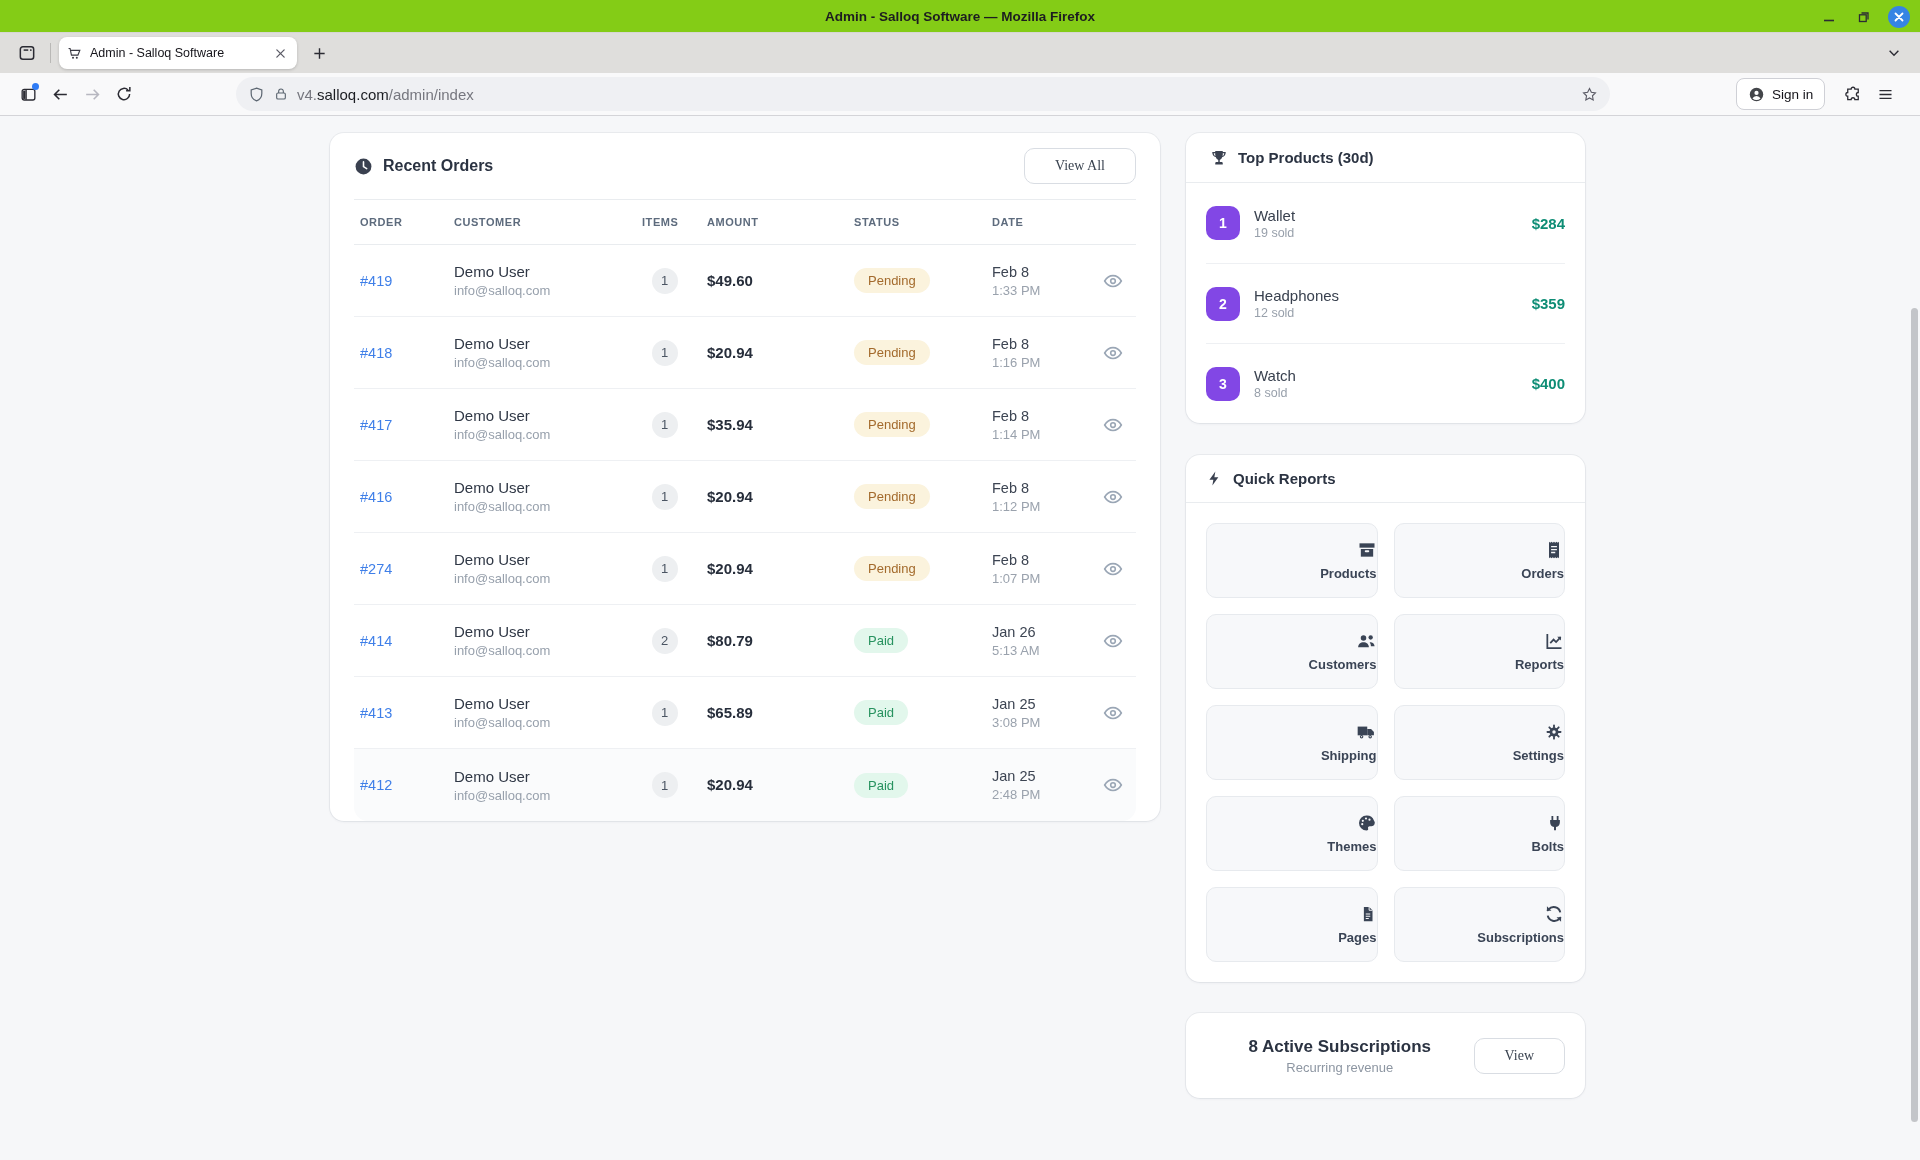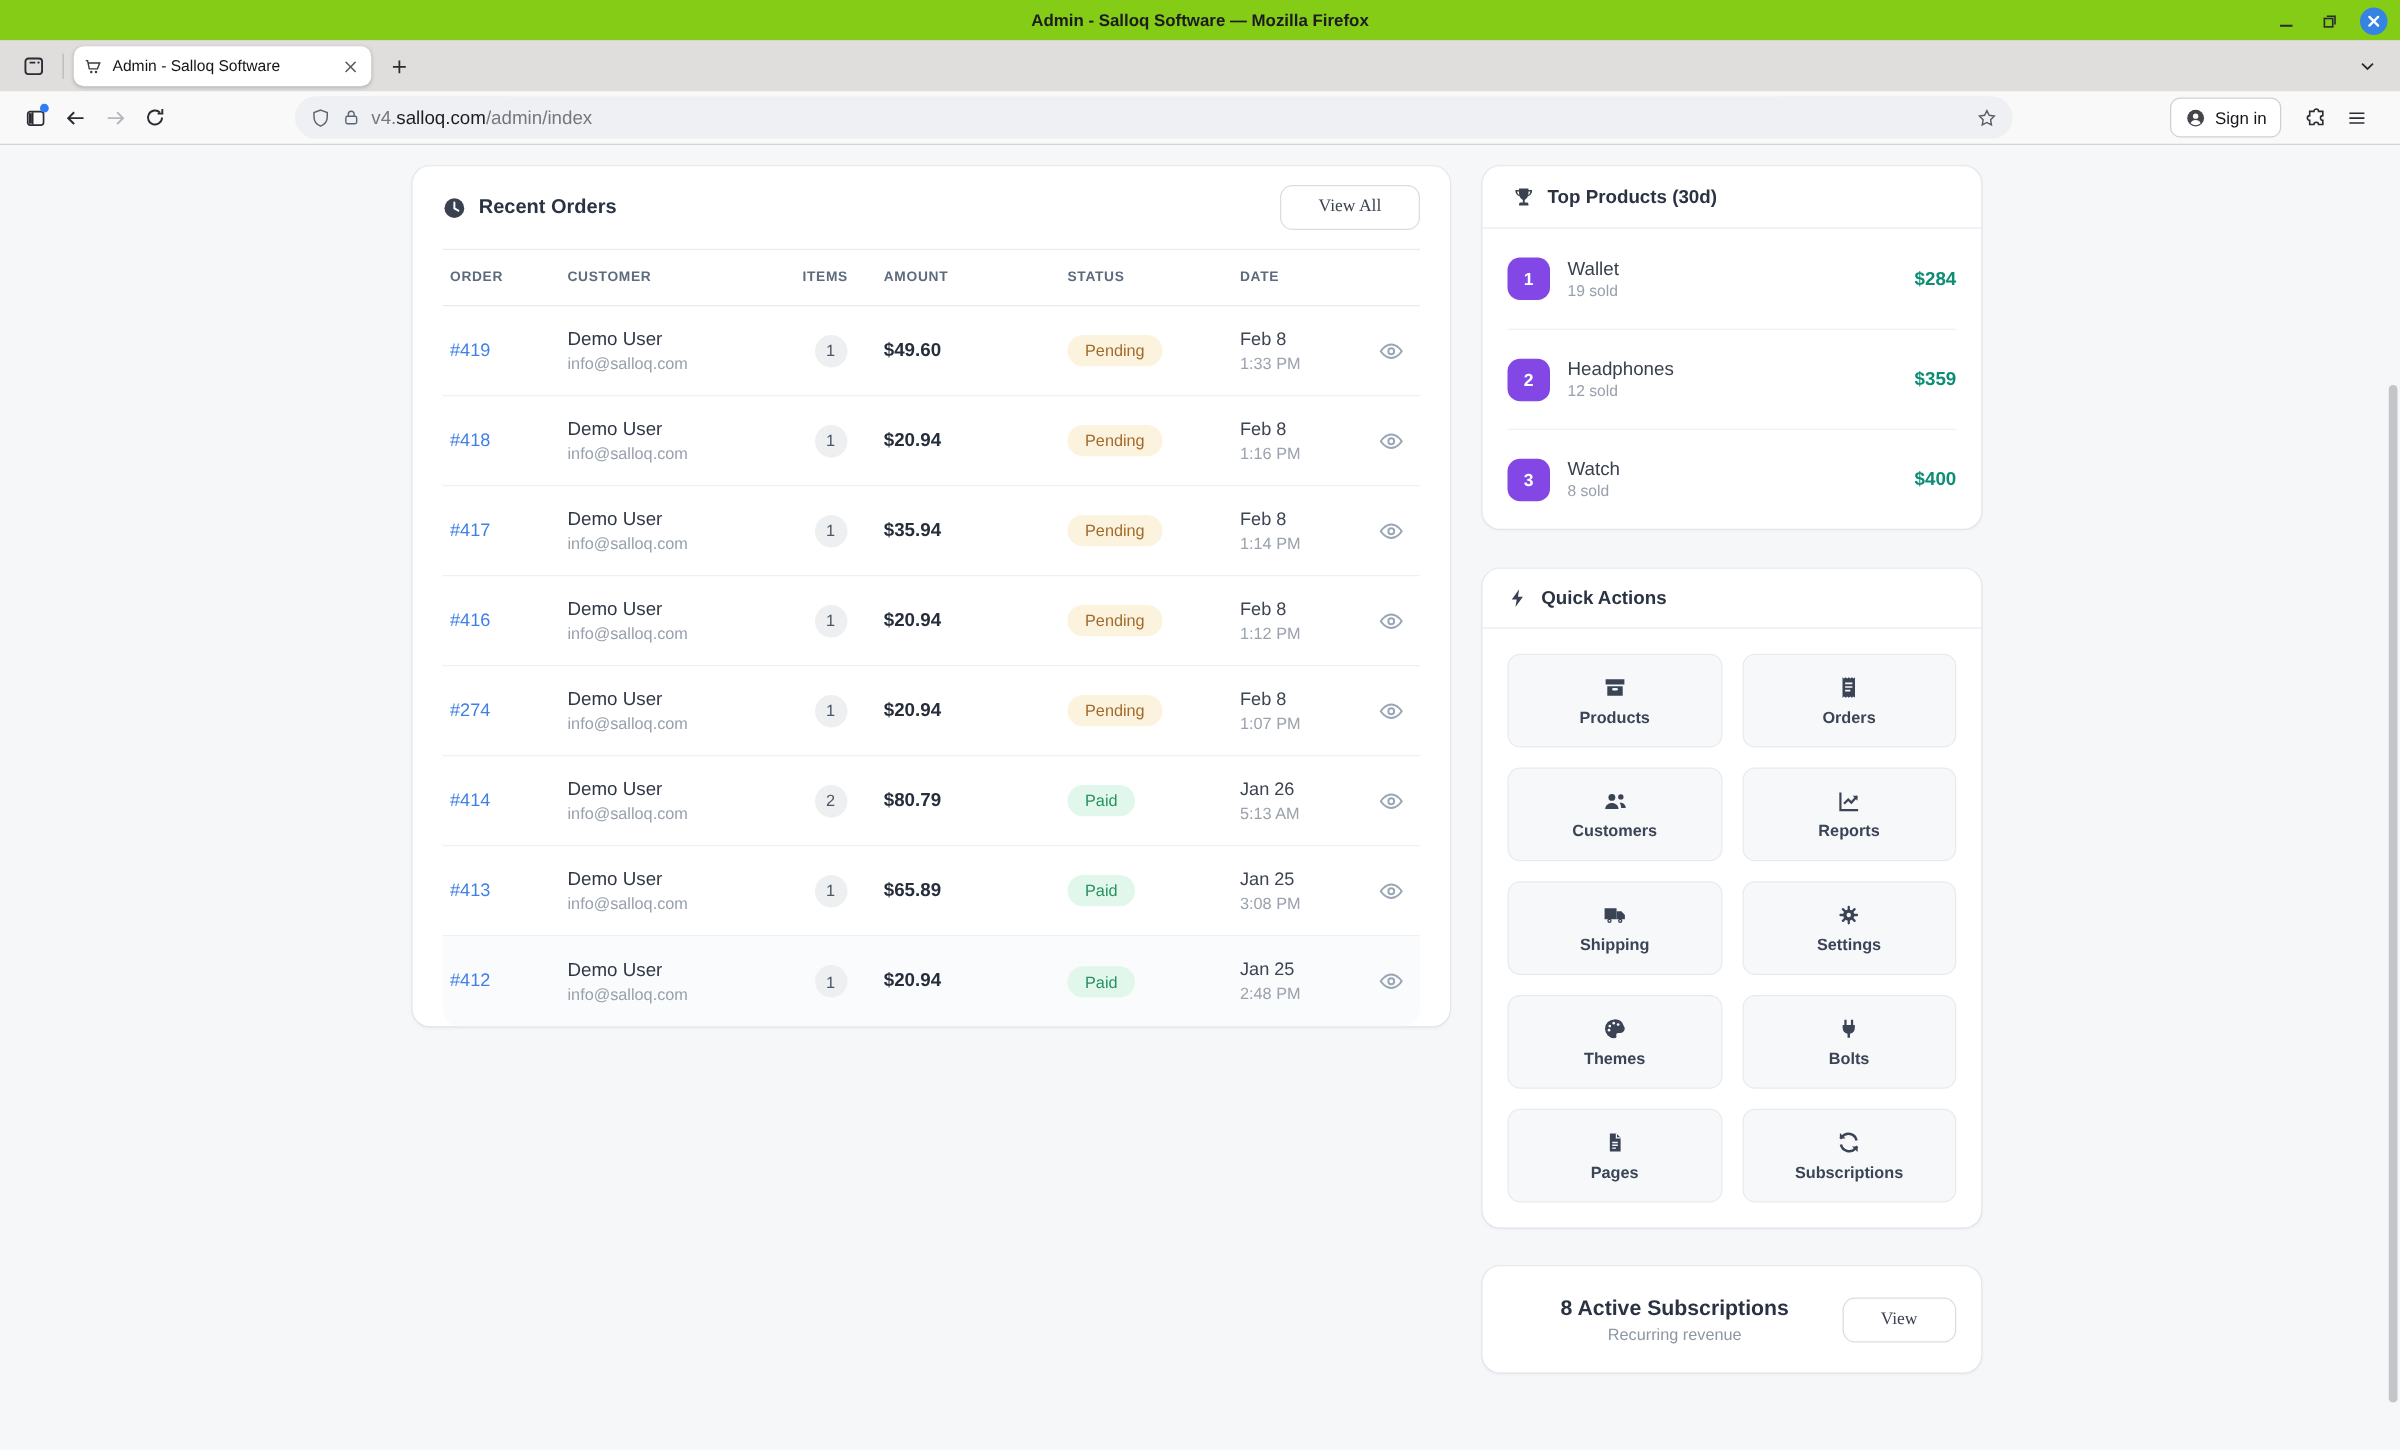--- a/index.html
+++ b/index.html
@@ -103,21 +103,21 @@
   .tp-sold{ font-size:12.5px; color:#98a0ab; margin-top:2px; }
   .tp-price{ font-size:15px; font-weight:700; color:#0e8d75; }
 
   
   #actions-card{ left:1186px; top:339px; width:399px; }
   #actions-card .card-head{ height:48px; border-bottom:1px solid #e9ecef; justify-content:flex-start; padding:0 20px; }
   #actions-card .head-title{ font-size:15px; }
   .qa-grid{ display:grid; grid-template-columns:1fr 1fr; gap:16px; padding:20px; }
   .qa-tile{
     height:75px; background:#f7f8fa; border:1px solid #e7eaee; border-radius:10px;
-    display:flex; flex-direction:column; align-items:center; justify-content:center; gap:6px; cursor:pointer;
+    display:flex; flex-direction:column; align-items:flex-end; justify-content:center; gap:6px; cursor:pointer;
   }
   .qa-icon{ color:#3a4455; }
   .qa-label{ font-size:13px; font-weight:700; color:#3a4455; }
 
   
   #subs-card{ left:1186px; top:897px; width:399px; height:85px; display:flex; align-items:center; padding:0 20px; }
   .subs-text{ flex:1; text-align:center; }
   .subs-title{ font-size:17px; font-weight:700; color:#2b3342; }
   .subs-sub{ font-size:13px; color:#8d96a2; margin-top:3px; }
 
@@ -505,21 +505,21 @@
   </div>
 
   <div class="card" id="actions-card">
     <div class="card-head">
       <div class="head-title">
         <span>
           <svg width="17" height="17" viewBox="0 0 24 24" fill="#3a4150">
               <path d="M13.2 2 4.8 13.6h5.6L9 22l8.4-11.6h-5.6z"></path>
             </svg>
         </span>
-        <span>Quick Actions</span>
+        <span>Quick Reports</span>
       </div>
     </div>
     <div class="qa-grid">
   <div class="qa-tile">
     <span class="qa-icon">
             <svg width="20" height="20" viewBox="0 0 24 24" fill="currentColor">
               <path d="M3 4h18v5.2H3z"></path>
               <path d="M4.6 10.8h14.8V20H4.6z"></path>
               <rect x="9.3" y="12.4" width="5.4" height="2.4" rx="1.2" fill="#f7f8fa"></rect>
             </svg>

